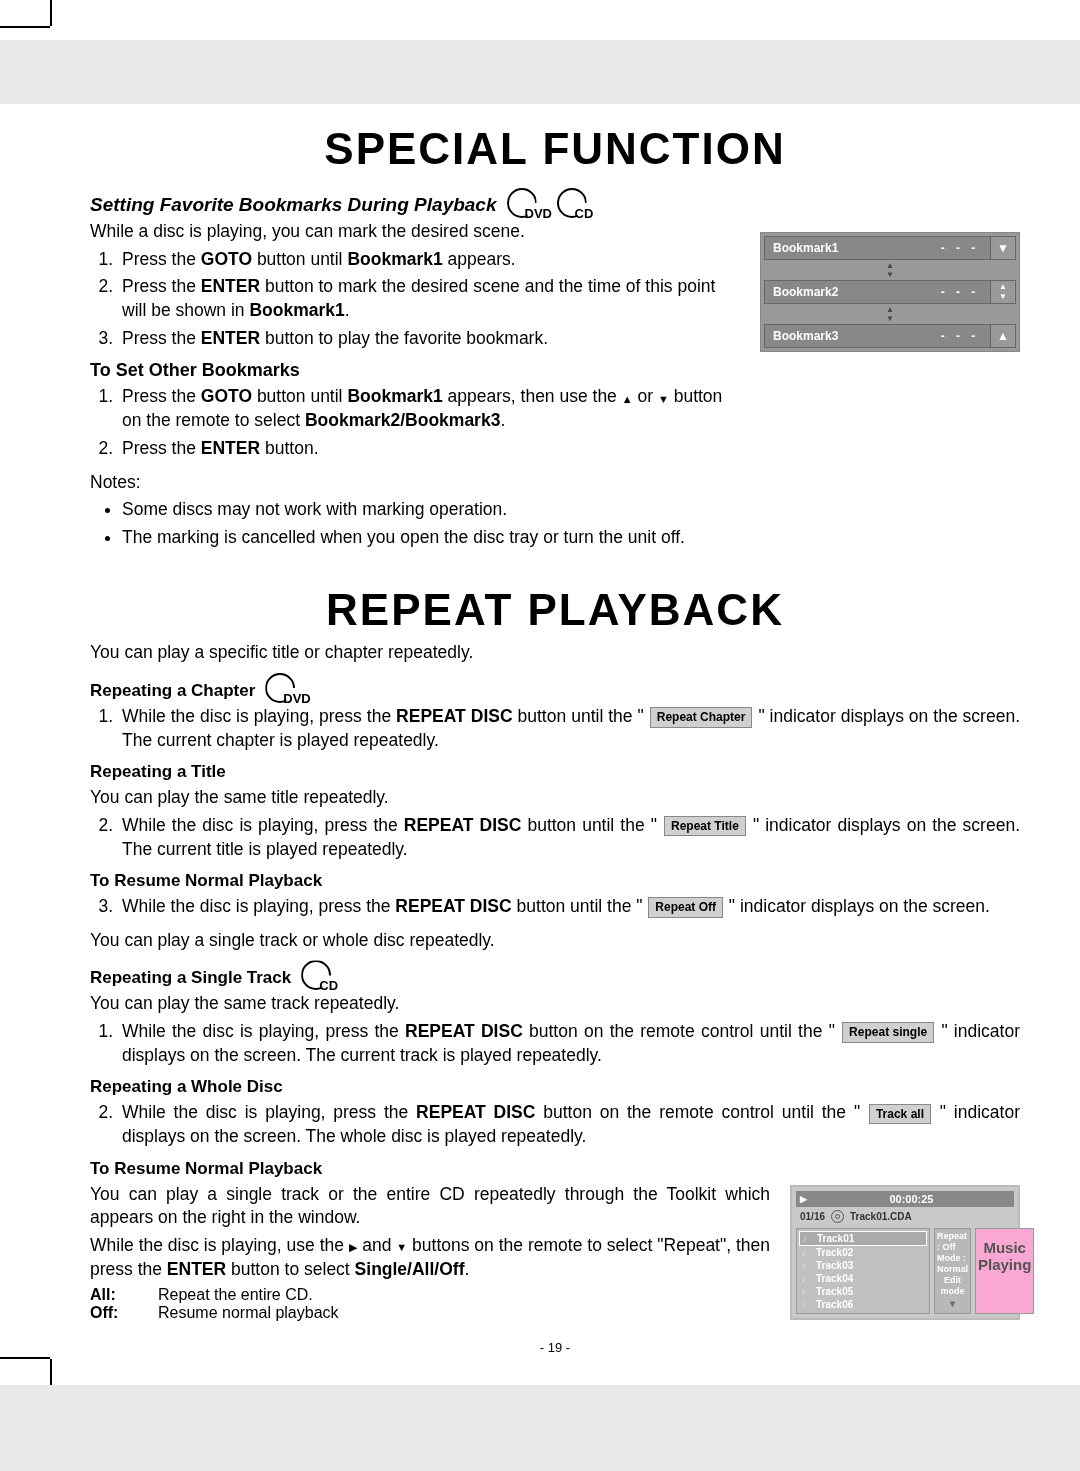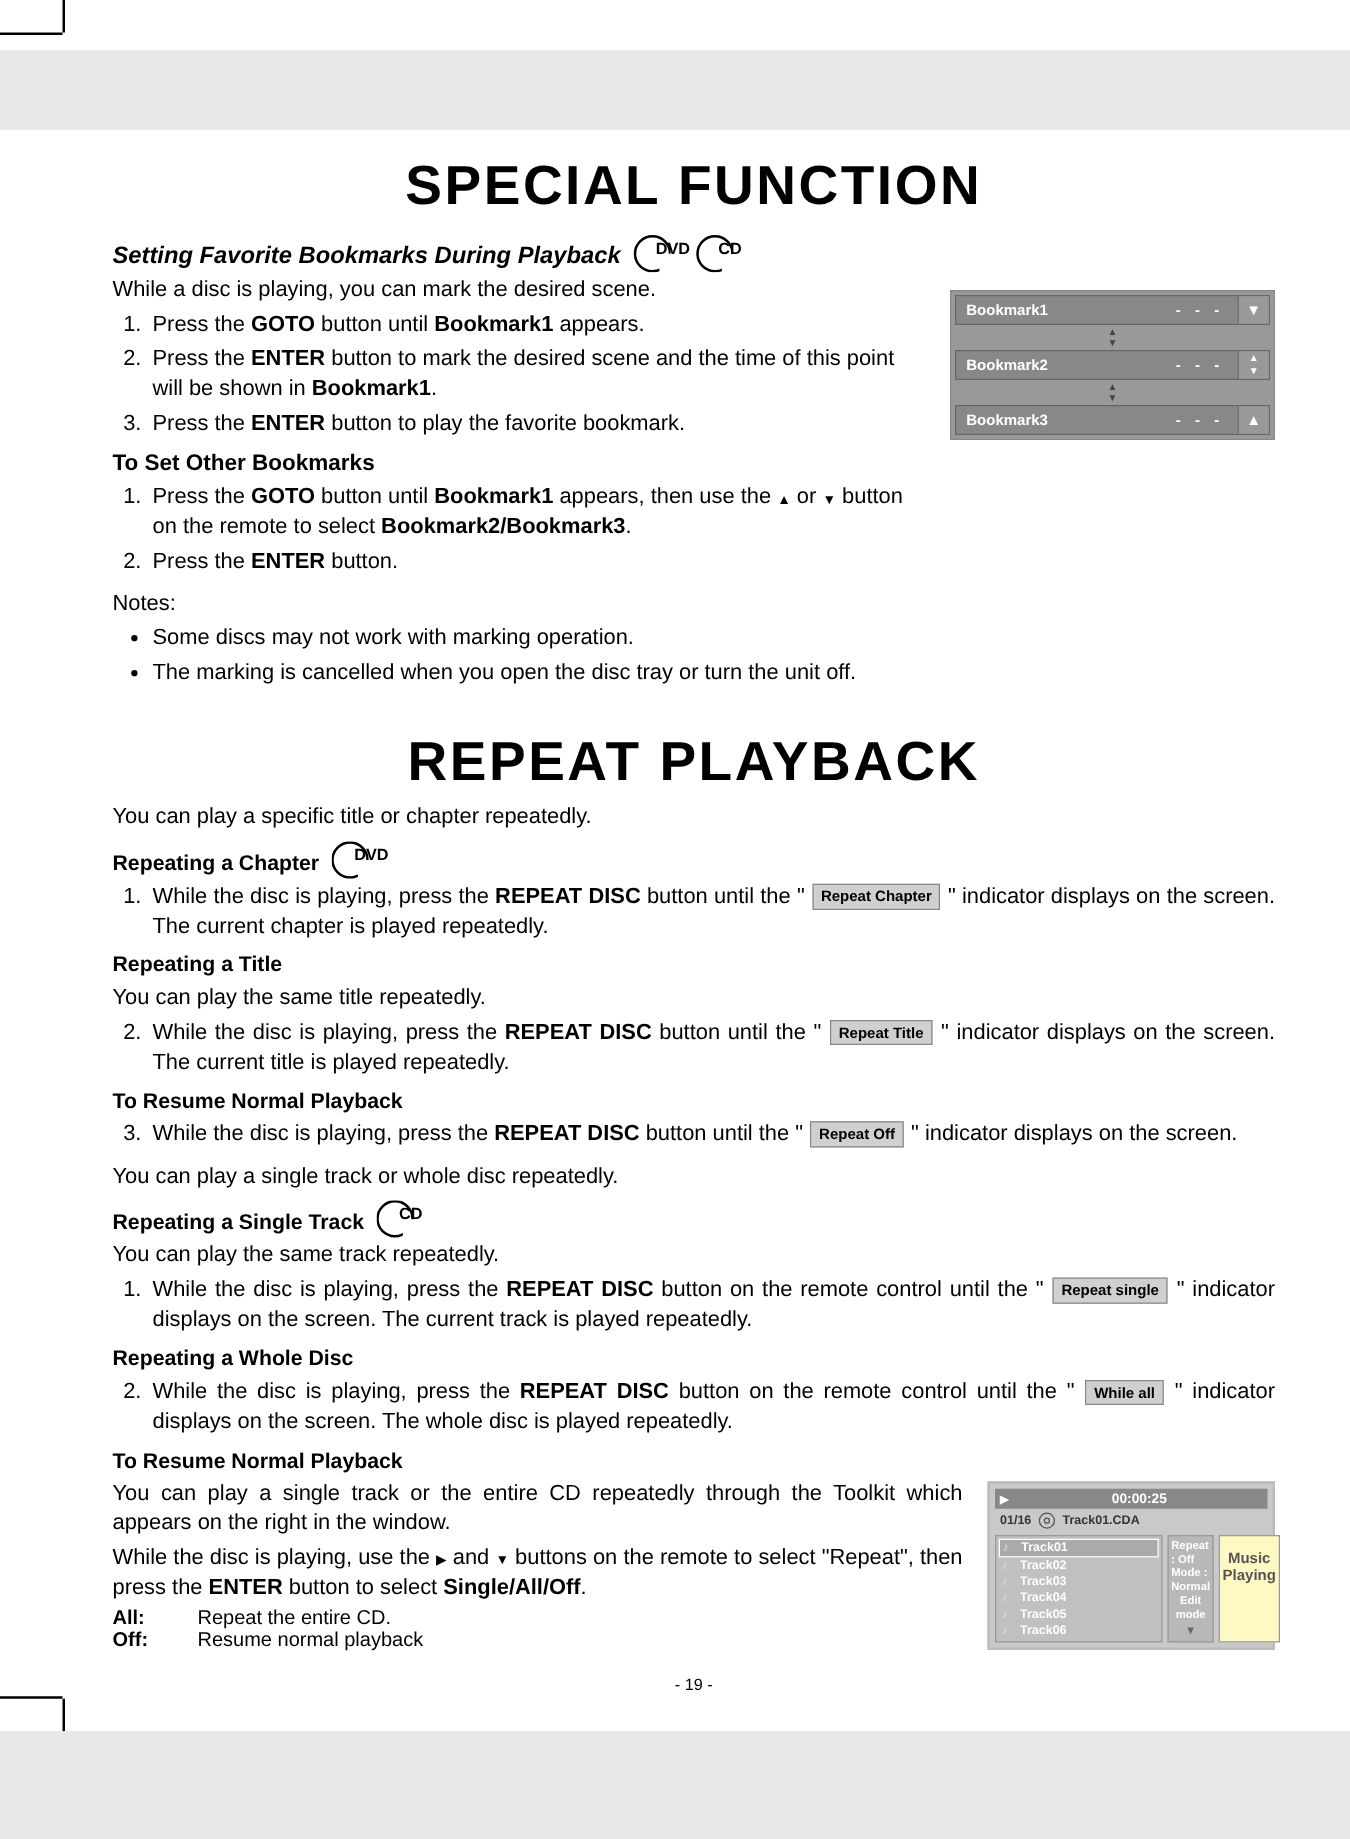--- a/index.html
+++ b/index.html
@@ -41,21 +41,21 @@
     position:relative;
     width:40px; height:28px;
     display:inline-block;
   }
   .disc-icon .ring {
     position:absolute; left:0; top:0;
     width:30px;height:30px; border:2.5px solid #000; border-radius:50%;
     box-sizing:border-box;
     clip-path: polygon(0 0,100% 0,100% 50%,70% 50%,70% 100%,0 100%);
   }
-  .disc-icon .label { position:absolute; left:18px; top:3px; font-size:13px; font-weight:700;}
+  .disc-icon .label { position:absolute; left:18px; top:18px; font-size:13px; font-weight:700;}
   p, li { font-size:17.5px; line-height:1.35; margin:4px 0;}
   ol { margin:4px 0 4px 0; padding-left:28px;}
   ol li { padding-left:4px; margin-bottom:2px;}
   ul.bul { list-style:disc; margin:2px 0 0 0; padding-left:32px;}
   .bold { font-weight:700;}
   .sub2 { font-weight:700; font-size:18px; margin-top:10px;}
   .sub3 { font-weight:700; font-size:17px; margin-top:10px;}
   .tri-up::after{content:"▲"; font-size:11px;}
   .tri-down::after{content:"▼"; font-size:11px;}
   .tri-right::after{content:"▶"; font-size:11px;}
@@ -90,21 +90,21 @@
   .tk-info .cdico { width:11px;height:11px;border:1.5px solid #555;border-radius:50%; position:relative;}
   .tk-info .cdico::after{content:"";position:absolute;left:3px;top:3px;width:3px;height:3px;border:1px solid #555;border-radius:50%;}
   .tk-body { display:flex; gap:4px; margin-top:2px;}
   .tk-list { flex:1; border:1px solid #999; background:#c0c0c0; padding:2px;}
   .tk-list .trk { display:flex; align-items:center; gap:4px; font-size:10px; color:#fff; padding:1px 2px;}
   .tk-list .trk:first-child { border:1px solid #fff; background:#aaa;}
   .tk-list .trk .note { width:11px;height:11px; font-size:10px; color:#ddd;}
   .tk-side { width:80px; display:flex; flex-direction:row; gap:4px;}
   .tk-side .box1 { border:1px solid #999; background:#b8b8b8; font-size:9px; color:#fff; padding:2px; line-height:11px;}
   .tk-side .box1 .arrow{ text-align:center; color:#666; font-size:9px; margin-top:2px;}
-  .tk-side .box2 { border:1px solid #999; background:#fef9c3; font-size:12px; color:#555; text-align:center; padding:10px 2px;}
+  .tk-side .box2 { border:1px solid #999; background:#f9a8d4; font-size:15px; color:#555; text-align:center; padding:10px 2px;}
   .pgnum { text-align:center; font-size:13px; margin-top:18px;}
   .def-row { display:flex; gap:8px;}
   .def-row .lab { width:60px; font-weight:700;}
   .def-row .txt { flex:1;}
   .bottom-block { display:flex; gap:20px; align-items:flex-start;}
   .bottom-block .txtcol { flex:1;}
 </style>
 </head>
 <body>
 
@@ -217,21 +217,21 @@
         <span class="label">CD</span>
       </span>
   </div>
   <p>You can play the same track repeatedly.</p>
   <ol>
     <li class="justify"><span>While the disc is playing, press the </span><span class="bold">REPEAT DISC</span><span> button on the remote control until the " </span><span class="inline-box">Repeat  single</span><span> " indicator displays on the screen. The current track is played repeatedly.</span></li>
   </ol>
 
   <div class="sub3">Repeating a Whole Disc</div>
   <ol start="2">
-    <li class="justify"><span>While the disc is playing, press the </span><span class="bold">REPEAT DISC</span><span> button on the remote control until the " </span><span class="inline-box">While  all</span><span> " indicator displays on the screen. The whole disc is played repeatedly.</span></li>
+    <li class="justify"><span>While the disc is playing, press the </span><span class="bold">REPEAT DISC</span><span> button on the remote control until the " </span><span class="inline-box">Track  all</span><span> " indicator displays on the screen. The whole disc is played repeatedly.</span></li>
   </ol>
 
   <div class="sub3">To Resume Normal Playback</div>
 
   <div class="bottom-block">
     <div class="txtcol">
       <p class="justify">You can play a single track or the entire CD repeatedly through the Toolkit which appears on the right in the window.</p>
       <p class="justify"><span>While the disc is playing, use the </span><span class="tri-sm tri-right"></span><span> and </span><span class="tri-sm tri-down"></span><span> buttons on the remote to select "Repeat", then press the </span><span class="bold">ENTER</span><span> button to select </span><span class="bold">Single/All/Off</span><span>.</span></p>
       <div class="def-row">
           <div class="lab">All:</div>

